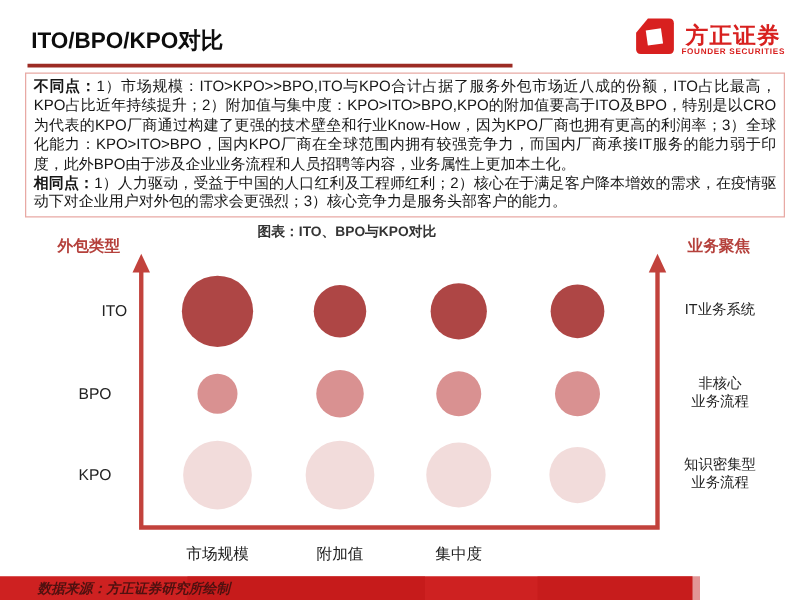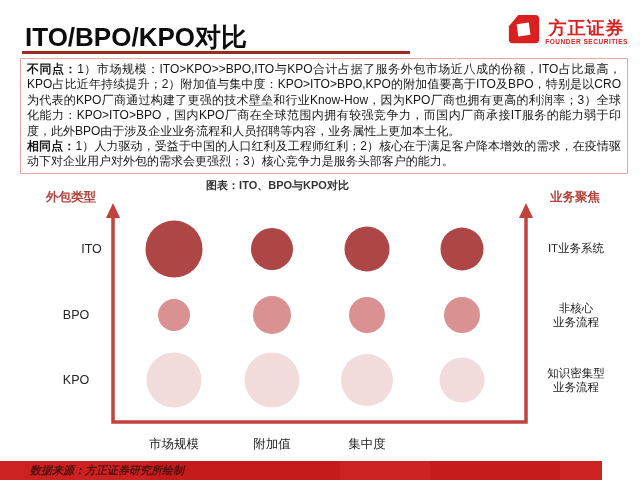--- a/index.html
+++ b/index.html
@@ -1,21 +1,21 @@
 <!DOCTYPE html>
 <html><head>
 <meta charset="utf-8">
 <style>
   html,body{margin:0;padding:0;}
   .slide{
     position:relative;width:640px;height:480px;background:#ffffff;overflow:hidden;
     font-family:"Liberation Sans","DejaVu Sans",sans-serif;color:#111;
   }
   
-  .page-title{position:absolute;left:25px;top:20px;font-size:26px;font-weight:bold;color:#0d0d0d;}
+  .page-title{position:absolute;left:25px;top:20px;font-size:18px;font-weight:bold;color:#0d0d0d;}
   .title-underline{position:absolute;left:22px;top:51px;width:388px;height:3px;background:#9c2b24;}
   .logo{position:absolute;right:12px;top:13px;display:flex;align-items:center;gap:4px;}
   .logo-text{display:flex;flex-direction:column;line-height:1;text-align:center;}
   .brand-cn{font-size:18px;font-weight:bold;color:#d8201f;letter-spacing:1px;}
   .brand-en{font-size:6.5px;font-weight:bold;color:#d8201f;letter-spacing:0.55px;margin-top:2px;}
   
   .summary-box{
     position:absolute;left:20px;top:58px;width:594px;height:108px;
     border:1px solid #e8a9a4;padding:3px 6px;
     font-size:12px;line-height:15.4px;text-align:justify;color:#161616;
@@ -27,21 +27,21 @@
   .axis-label{position:absolute;font-size:12.5px;font-weight:bold;color:#b5413c;white-space:nowrap;}
   .axis-label.left{left:46px;top:189px;}
   .axis-label.right{left:550px;top:189px;text-align:right;}
   .axes-svg{position:absolute;left:0;top:0;width:640px;height:480px;pointer-events:none;}
   .bubble{position:absolute;border-radius:50%;transform:translate(-50%,-50%);}
   .row-label,.col-label{position:absolute;transform:translate(-50%,-50%);
     font-size:12.5px;color:#222;white-space:nowrap;}
   .focus-label{position:absolute;transform:translate(-50%,-50%);font-size:11.5px;
     line-height:13.5px;color:#222;text-align:center;white-space:nowrap;}
   
-  .footer-bar{position:absolute;left:0;bottom:0;width:602px;height:19px;background:#ce2121;}
+  .footer-bar{position:absolute;left:0;bottom:0;width:554px;height:19px;background:#ce2121;}
   .footer-patch{position:absolute;top:0;height:19px;background:#bf1717;}
   .footer-patch.p1{left:150px;width:190px;opacity:.55;}
   .footer-patch.p2{left:430px;width:130px;opacity:.45;}
   .footer-source{position:absolute;left:30px;top:2px;font-size:11px;font-style:italic;
     font-weight:bold;color:#4f1110;}
 </style>
 </head>
 <body>
 
 <div class="slide">

